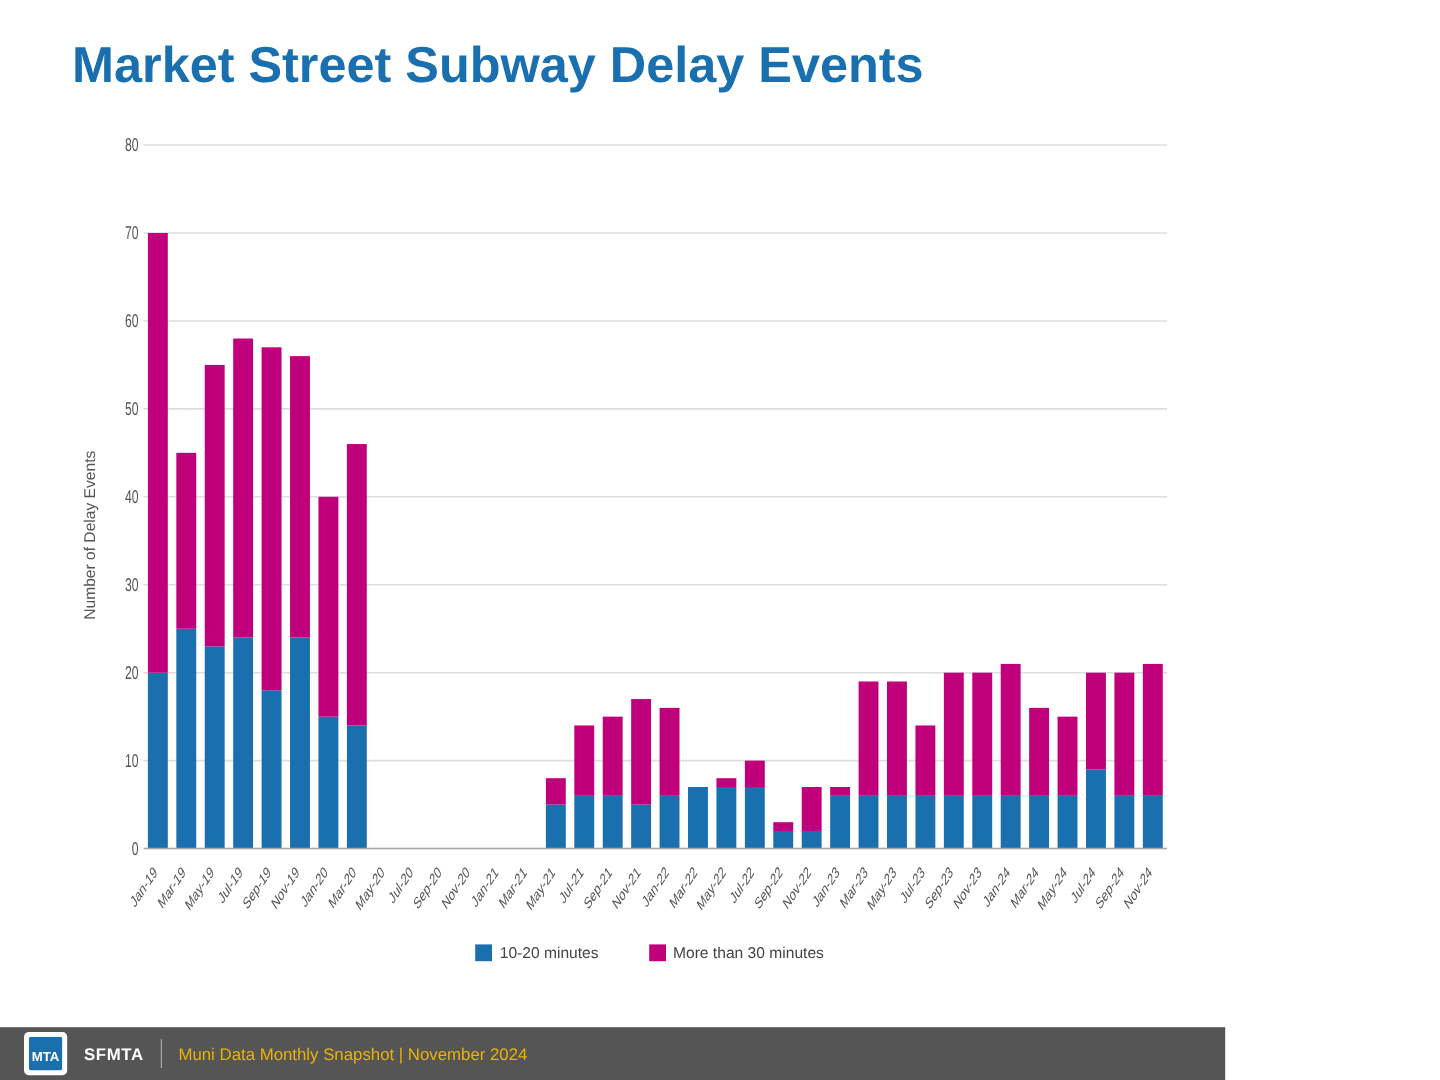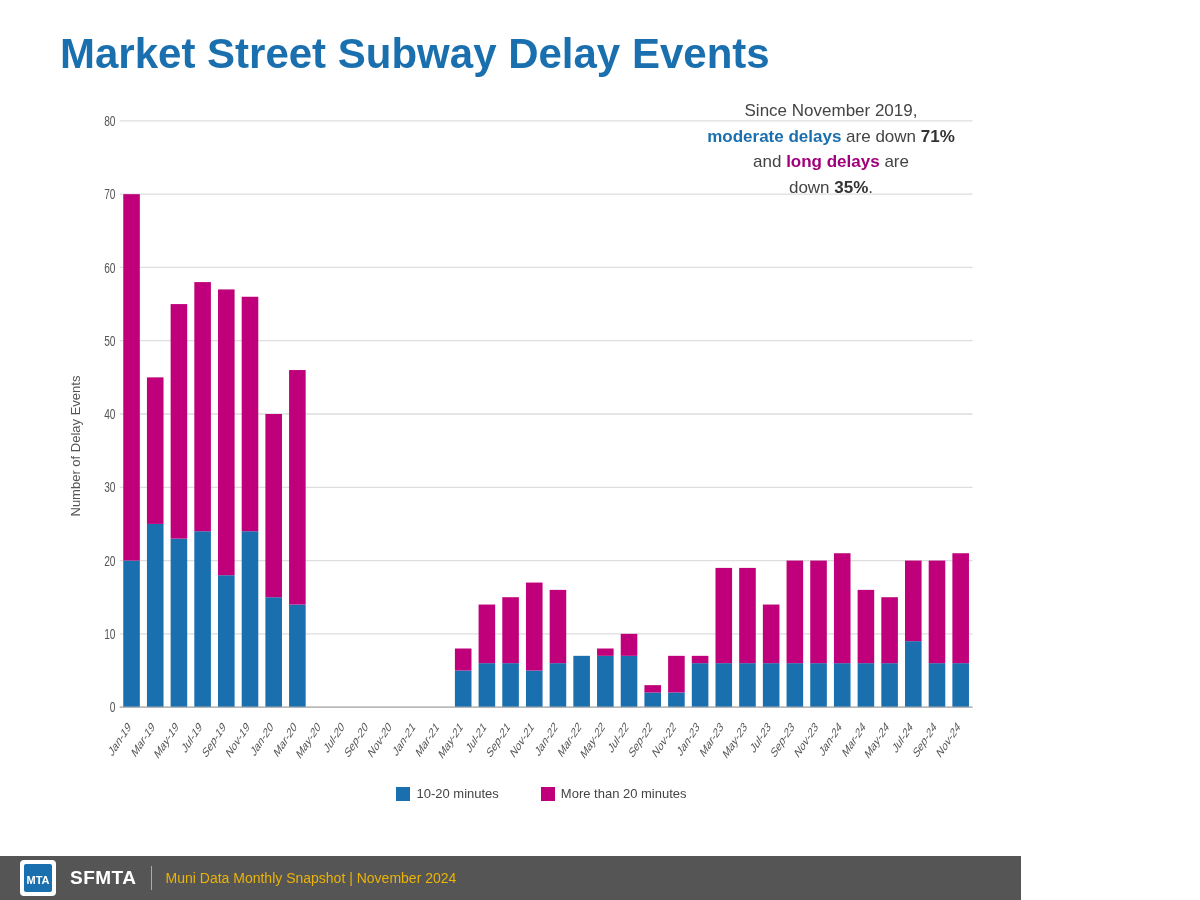--- a/index.html
+++ b/index.html
@@ -146,21 +146,21 @@
     }
 
     #sfmta-logo-inner {
       width: 28px;
       height: 28px;
     }
 
     #footer-sfmta-text {
       color: white;
       font-weight: 700;
-      font-size: 19px;
+      font-size: 14px;
       letter-spacing: 0.5px;
     }
 
     #footer-divider {
       width: 1px;
       height: 24px;
       background: #aaa;
     }
 
     #footer-snapshot-text {
@@ -177,25 +177,20 @@
     <h1 id="page-title">Market Street Subway Delay Events</h1>
   </div>
 
   <div id="chart-area">
     <div id="y-axis-label-container">
       <span id="y-axis-label">Number of Delay Events</span>
     </div>
 
     <div id="chart-inner">
 
-      <div id="annotation-box">
-  <span>Since November 2019,</span><br>
-  <span class="annotation-moderate">moderate delays</span><span> are down </span><span class="annotation-bold">71%</span><span> and </span><span class="annotation-long">long delays</span><span> are</span><br>
-  <span>down </span><span class="annotation-bold">35%</span><span>.</span>
-</div>
 
       <div id="grid-and-bars">
         <svg id="svg-chart" viewBox="0 0 1050 520" preserveAspectRatio="none">
         <line x1="35" x2="1040" y1="465" y2="465" stroke="#ddd" stroke-width="1"></line>
             <text x="30" y="469" text-anchor="end" font-size="12" fill="#555">0</text>
             <line x1="35" x2="1040" y1="408.125" y2="408.125" stroke="#ddd" stroke-width="1"></line>
             <text x="30" y="412.125" text-anchor="end" font-size="12" fill="#555">10</text>
             <line x1="35" x2="1040" y1="351.25" y2="351.25" stroke="#ddd" stroke-width="1"></line>
             <text x="30" y="355.25" text-anchor="end" font-size="12" fill="#555">20</text>
             <line x1="35" x2="1040" y1="294.375" y2="294.375" stroke="#ddd" stroke-width="1"></line>
@@ -309,21 +304,21 @@
           </svg>
       </div>
 
       <div id="legend-area">
         <div class="legend-item">
           <div class="legend-swatch" style="background:#1a6faf;"></div>
           <span>10-20 minutes</span>
         </div>
         <div class="legend-item">
           <div class="legend-swatch" style="background:#c0007a;"></div>
-          <span>More than 20 minutes</span>
+          <span>More than 30 minutes</span>
         </div>
       </div>
 
     </div>
   </div>
 
   <div id="footer">
     <div id="sfmta-logo">
       <svg id="sfmta-logo-inner" viewBox="0 0 28 28">
         <rect width="28" height="28" fill="#1a6faf" rx="2"></rect>

